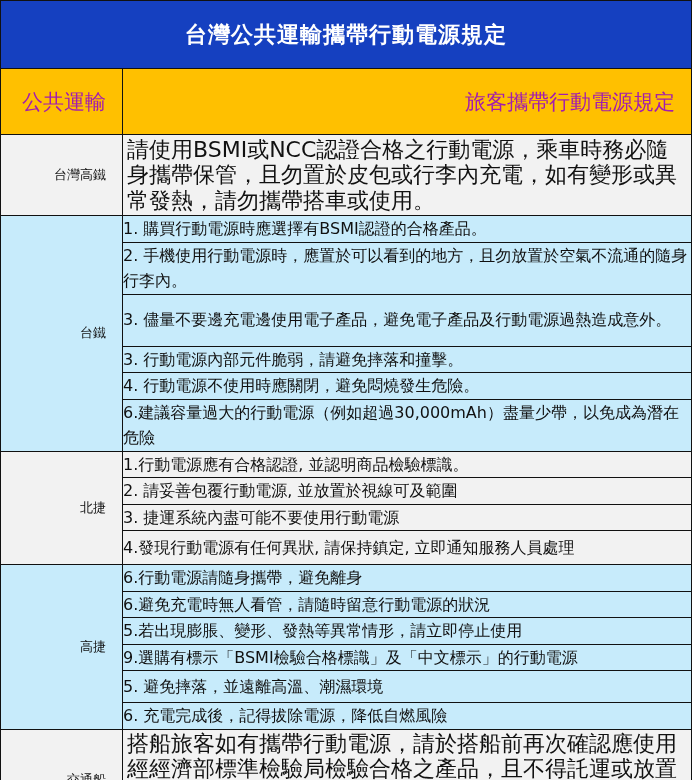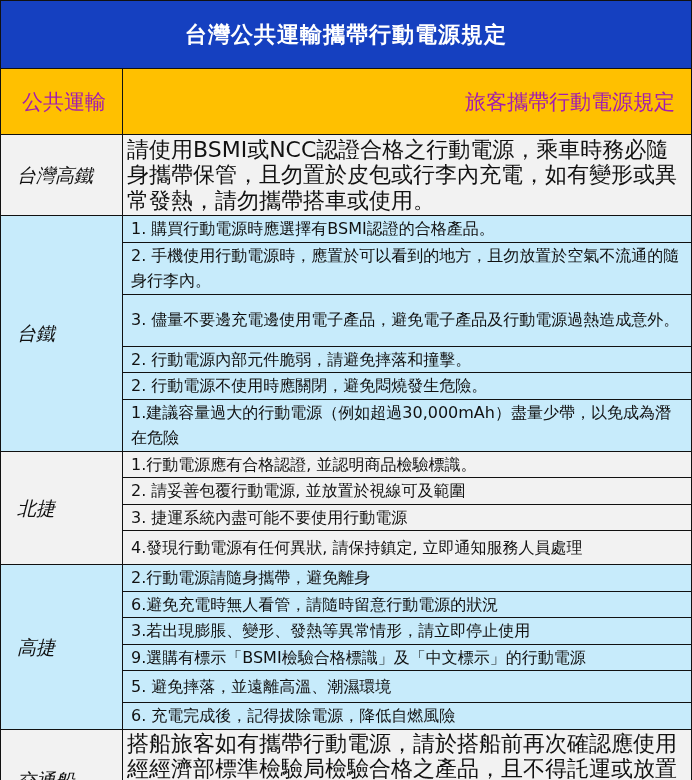--- a/index.html
+++ b/index.html
@@ -3,25 +3,25 @@
 <meta charset="utf-8">
 <style>
   html, body { margin:0; padding:0; }
   body { width:692px; height:780px; overflow:hidden; background:#fff;
          font-family:"DejaVu Sans", sans-serif; color:#111; }
   .sheet { width:692px; border-collapse:collapse; table-layout:fixed; }
   .sheet td { border:1.5px solid #111; padding:16px; vertical-align:middle; }
   .title { height:35px; background:#1540c0; color:#fff; text-align:center;
            font-size:22px; font-weight:bold; letter-spacing:1px; }
   .hdr { height:33px; background:#ffc000; text-align:right; font-size:21px; color:#a21caf;margin-top:31px; }
-  .name { text-align:left; font-size:19px; line-height:28px;font-style:italic; }
+  .name { text-align:right; font-size:13px; line-height:28px; }
   .gray { background:#f2f2f2; }
   .blue { background:#c7ebfb; }
   .para { font-size:22px; line-height:25.5px; padding:1px 4px 1px 4px !important; }
-  .item { font-size:16px; line-height:25.5px; padding:0 8px !important; }
+  .item { font-size:16px; line-height:25.5px; padding:0 0 !important; }
 </style>
 </head>
 <body>
 
 <table class="sheet">
   <colgroup>
       <col style="width:122px">
       <col>
     </colgroup>
 
@@ -44,52 +44,52 @@
     <td class="name blue" rowspan="6">台鐵</td>
     <td class="item blue">1. 購買行動電源時應選擇有BSMI認證的合格產品。</td>
   </tr>
   <tr style="height:52px">
     <td class="item blue">2. 手機使用行動電源時，應置於可以看到的地方，且勿放置於空氣不流通的隨身行李內。</td>
   </tr>
   <tr style="height:52px">
     <td class="item blue">3. 儘量不要邊充電邊使用電子產品，避免電子產品及行動電源過熱造成意外。</td>
   </tr>
   <tr style="height:26px">
-    <td class="item blue">2. 行動電源內部元件脆弱，請避免摔落和撞擊。</td>
+    <td class="item blue">3. 行動電源內部元件脆弱，請避免摔落和撞擊。</td>
   </tr>
   <tr style="height:26px">
-    <td class="item blue">2. 行動電源不使用時應關閉，避免悶燒發生危險。</td>
+    <td class="item blue">4. 行動電源不使用時應關閉，避免悶燒發生危險。</td>
   </tr>
   <tr style="height:50px">
-    <td class="item blue">1.建議容量過大的行動電源（例如超過30,000mAh）盡量少帶，以免成為潛在危險</td>
+    <td class="item blue">6.建議容量過大的行動電源（例如超過30,000mAh）盡量少帶，以免成為潛在危險</td>
   </tr>
 
   <tr style="height:26px">
     <td class="name gray" rowspan="4">北捷</td>
     <td class="item gray">1.行動電源應有合格認證, 並認明商品檢驗標識。</td>
   </tr>
   <tr style="height:26px">
     <td class="item gray">2. 請妥善包覆行動電源, 並放置於視線可及範圍</td>
   </tr>
   <tr style="height:26px">
     <td class="item gray">3. 捷運系統內盡可能不要使用行動電源</td>
   </tr>
   <tr style="height:34px">
     <td class="item gray">4.發現行動電源有任何異狀, 請保持鎮定, 立即通知服務人員處理</td>
   </tr>
 
   <tr style="height:26px">
     <td class="name blue" rowspan="6">高捷</td>
-    <td class="item blue">2.行動電源請隨身攜帶，避免離身</td>
+    <td class="item blue">6.行動電源請隨身攜帶，避免離身</td>
   </tr>
   <tr style="height:26px">
     <td class="item blue">6.避免充電時無人看管，請隨時留意行動電源的狀況</td>
   </tr>
   <tr style="height:26px">
-    <td class="item blue">3.若出現膨脹、變形、發熱等異常情形，請立即停止使用</td>
+    <td class="item blue">5.若出現膨脹、變形、發熱等異常情形，請立即停止使用</td>
   </tr>
   <tr style="height:26px">
     <td class="item blue">9.選購有標示「BSMI檢驗合格標識」及「中文標示」的行動電源</td>
   </tr>
   <tr style="height:32px">
     <td class="item blue">5. 避免摔落，並遠離高溫、潮濕環境</td>
   </tr>
   <tr style="height:26px">
     <td class="item blue">6. 充電完成後，記得拔除電源，降低自燃風險</td>
   </tr>

